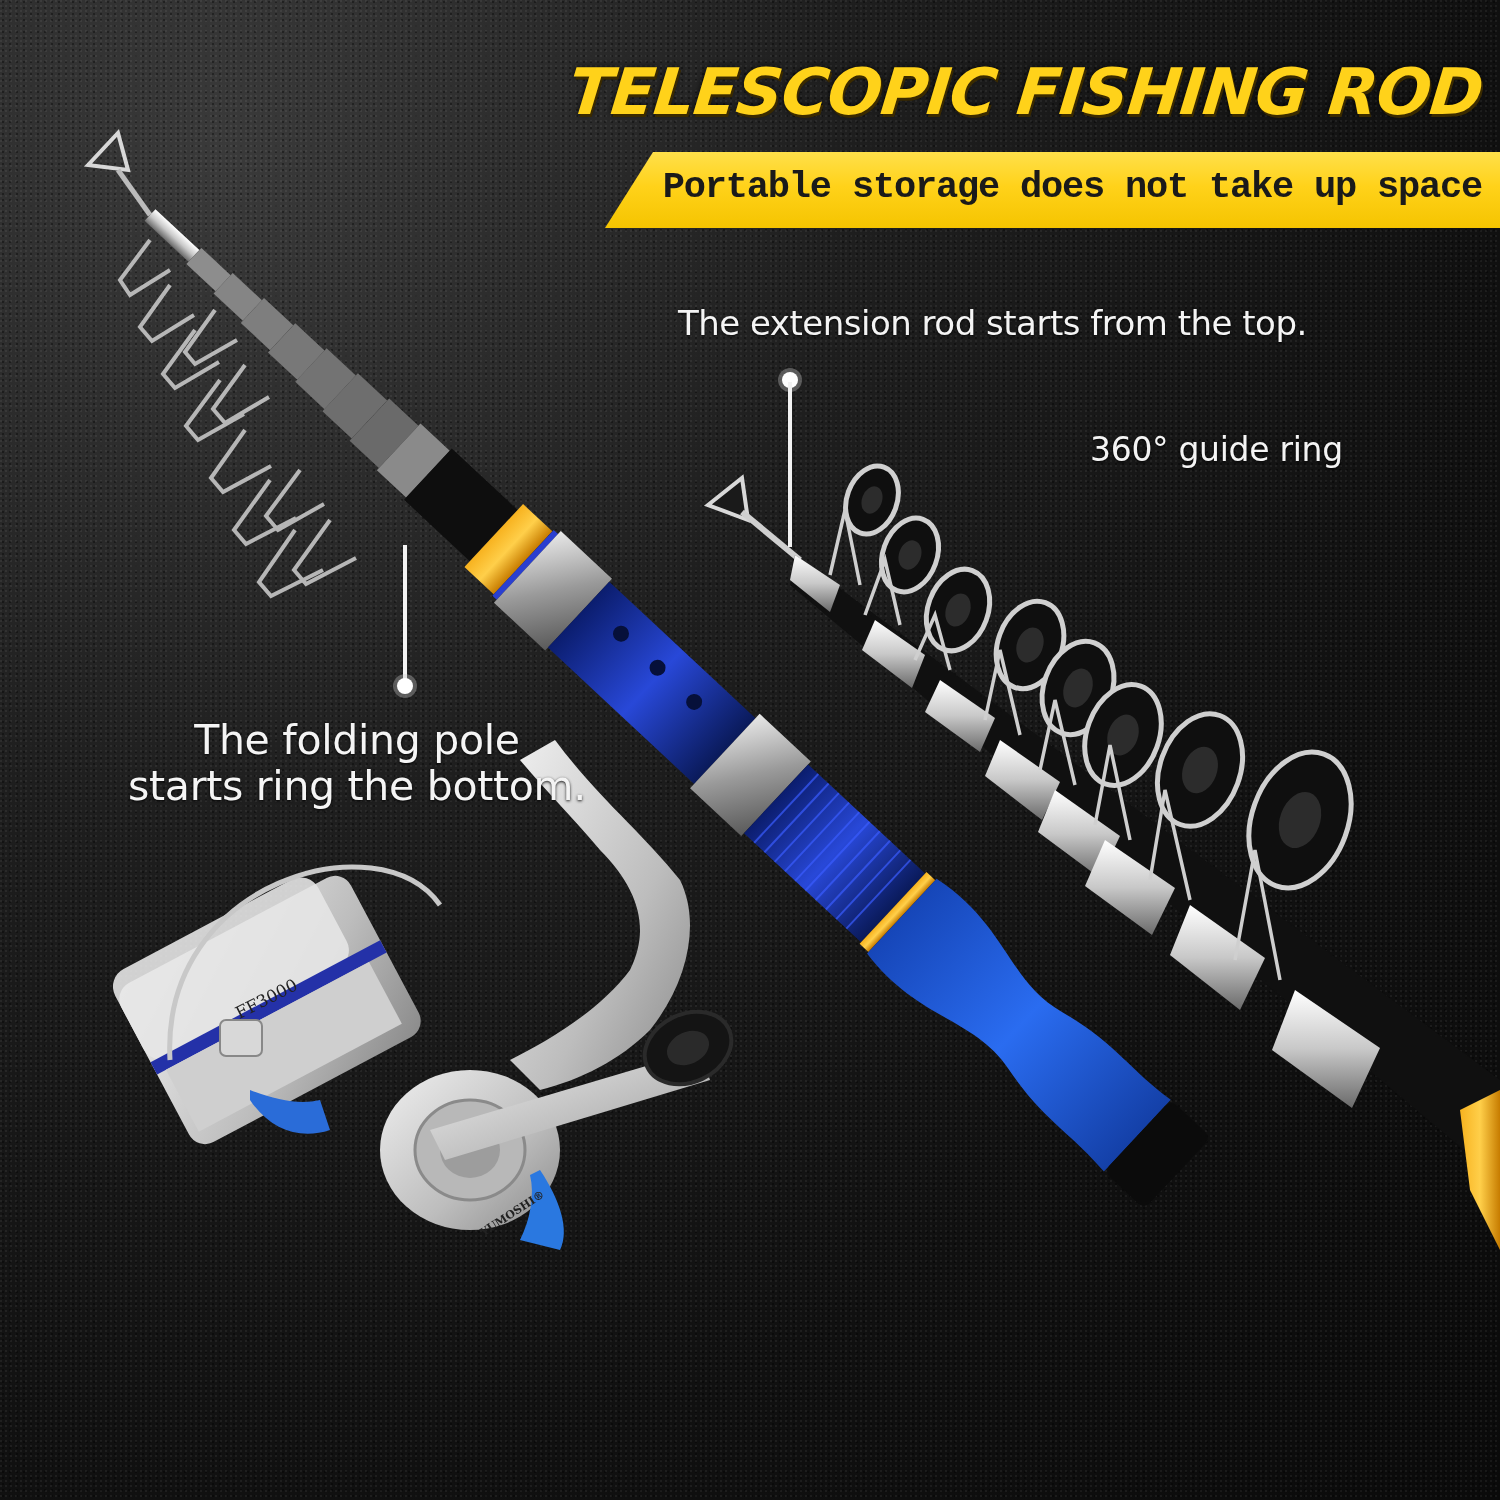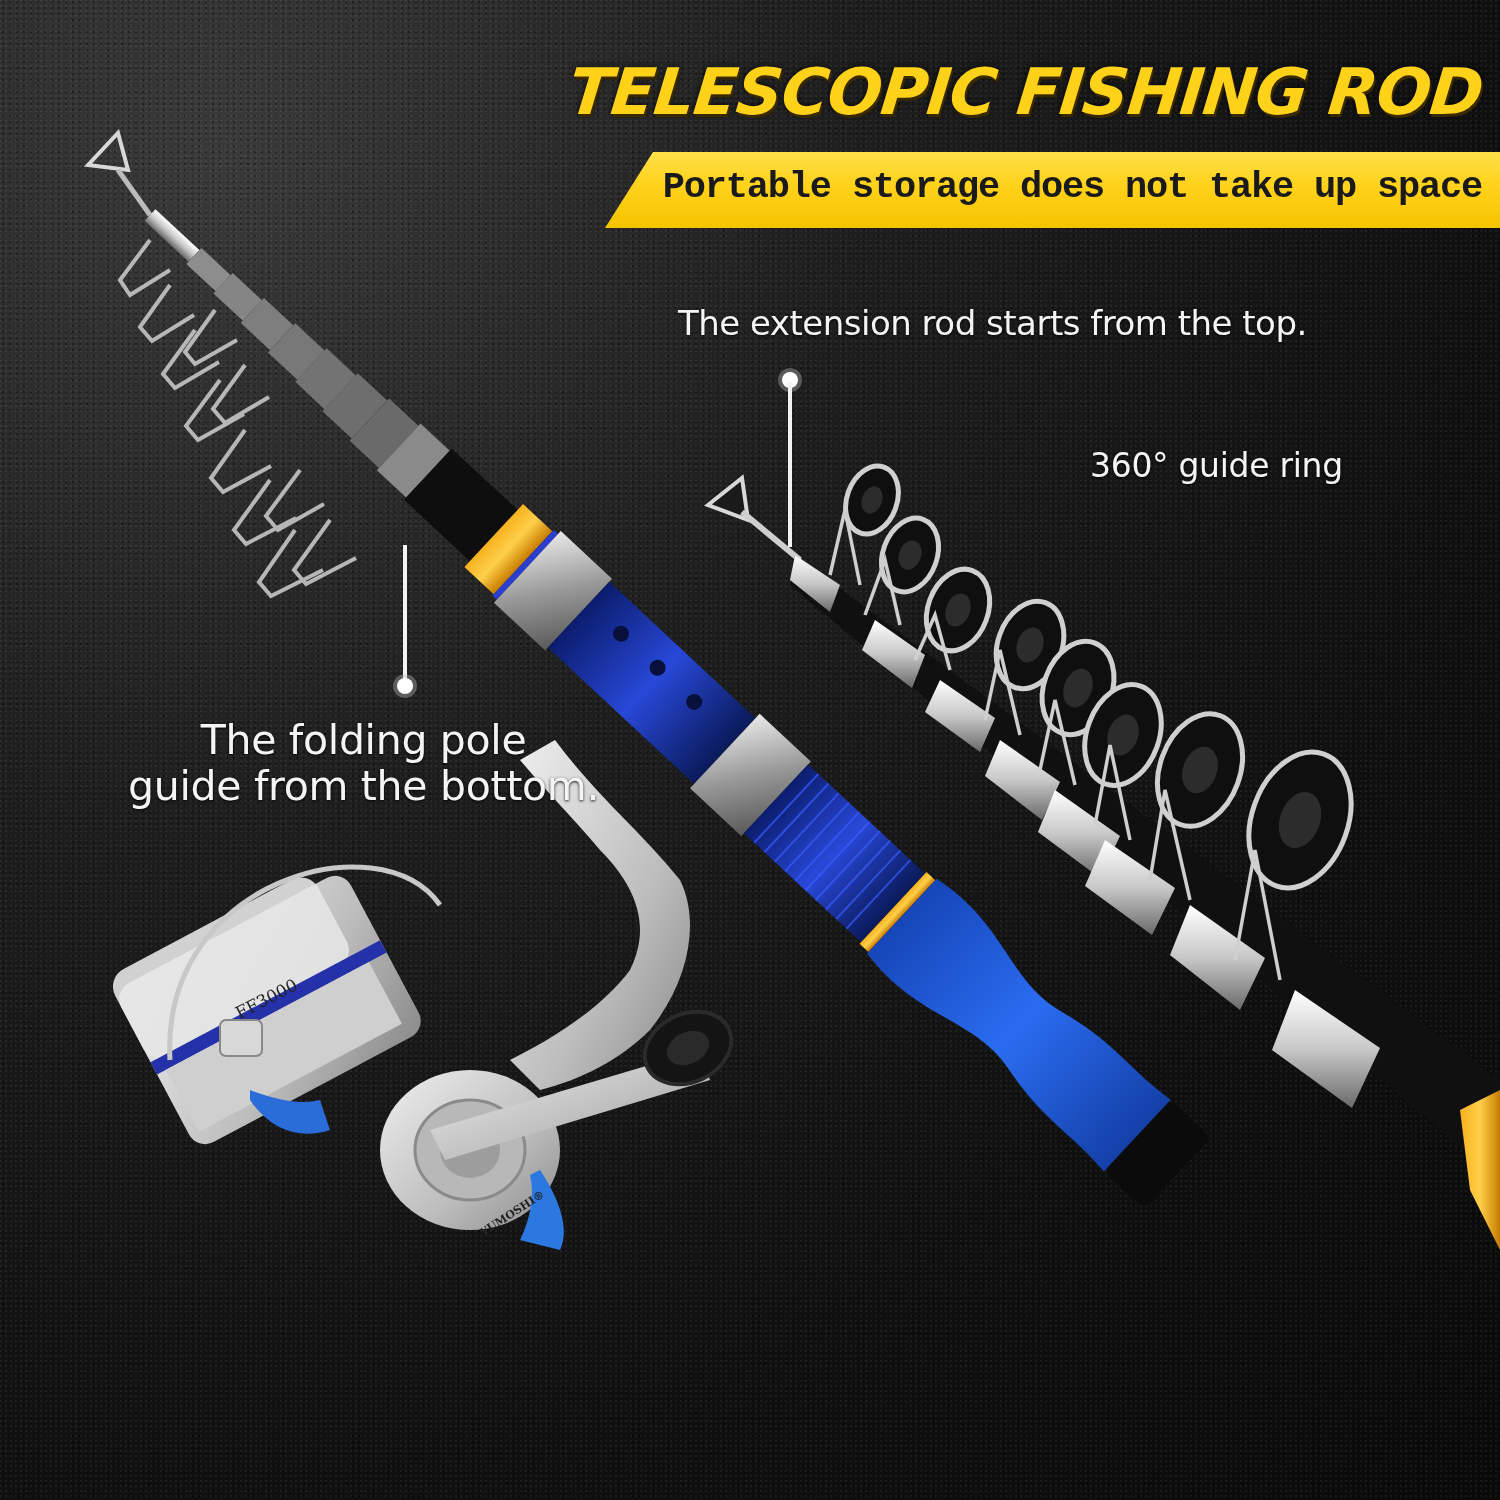--- a/index.html
+++ b/index.html
@@ -34,21 +34,21 @@
     position: absolute; right: 18px; top: 166px;
     font-family: Liberation Mono, monospace; font-weight: bold;
     font-size: 37px; letter-spacing: -1.2px; color: #1a1a1a; white-space: nowrap;
   }
   .note {
     position: absolute; color: #f4f4f4; font-family: "DejaVu Sans", sans-serif;
     text-shadow: 0 1px 3px rgba(0,0,0,0.9); white-space: nowrap; line-height: 1.12;
   }
   .note-top { left: 678px; top: 304px; font-size: 34px; letter-spacing: -0.5px; }
   .note-ring { left: 1090px; top: 432px; font-size: 33px; text-align: center; letter-spacing: -0.3px; }
-  .note-ring span { display: block; margin-top: 16px; }
+  .note-ring span { display: block; }
   .note-fold { left: 128px; top: 718px; font-size: 41px; text-align: center; letter-spacing: -0.3px; }
   .note-fold span { display: block; }
   .callout-line { position: absolute; width: 4px; background: #f2f2f2; }
   .callout-dot {
     position: absolute; width: 16px; height: 16px; border-radius: 50%;
     background: #fff; box-shadow: 0 0 0 4px rgba(200,200,200,0.35);
   }
   .reel-label {
     position: absolute; font-family: "DejaVu Serif", serif; color: #222;
     white-space: nowrap;
@@ -254,17 +254,17 @@
 <div class="callout-line" style="left:788px; top:382px; height:165px;"></div>
 
 <div class="note note-ring">
   <span>360° guide ring</span>
 </div>
 
 <div class="callout-line" style="left:403px; top:545px; height:140px;"></div>
 <div class="callout-dot" style="left:397px; top:678px;"></div>
 <div class="note note-fold">
   <span>The folding pole</span>
-  <span>guide from the bottom.</span>
+  <span>starts ring the bottom.</span>
 </div>
 
 <div class="reel-label reel-model">FF3000</div>
 <div class="reel-label reel-brand">YUMOSHI®</div>
 
 </body></html>

